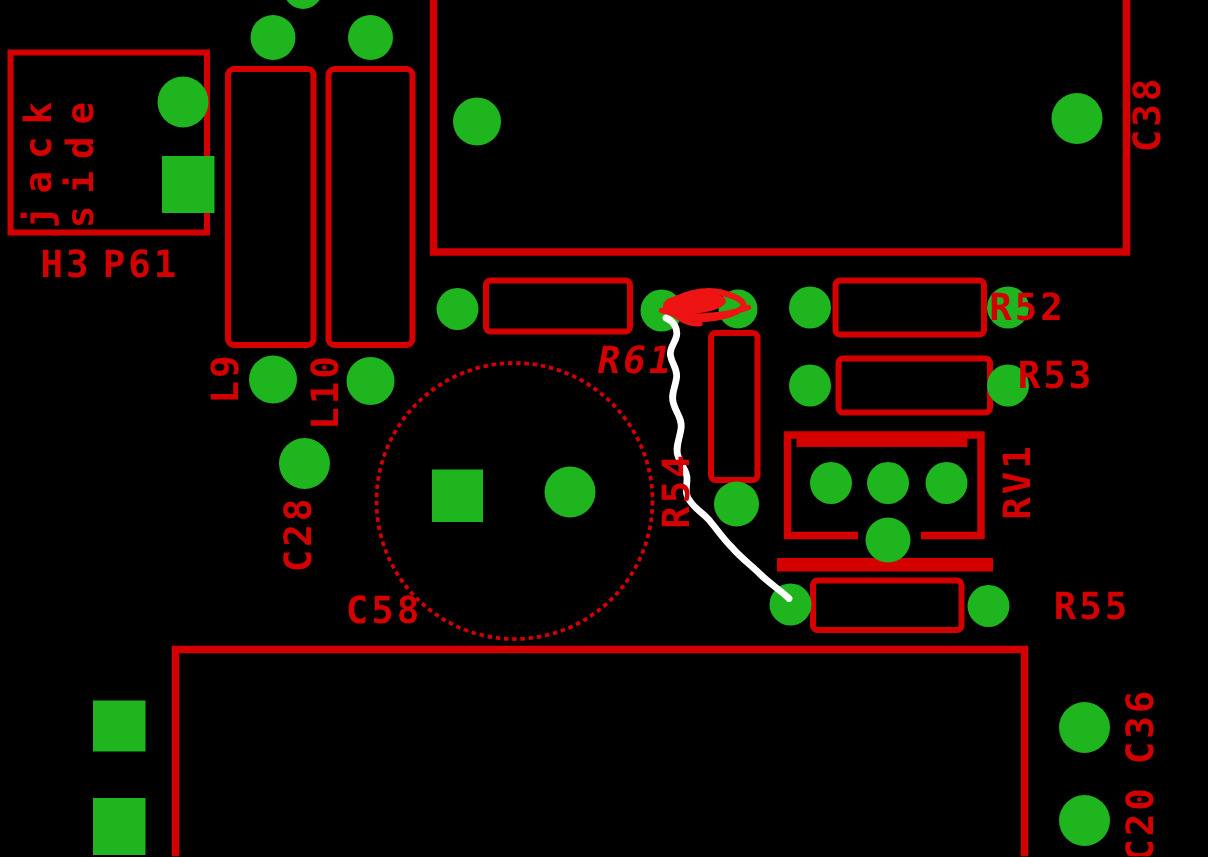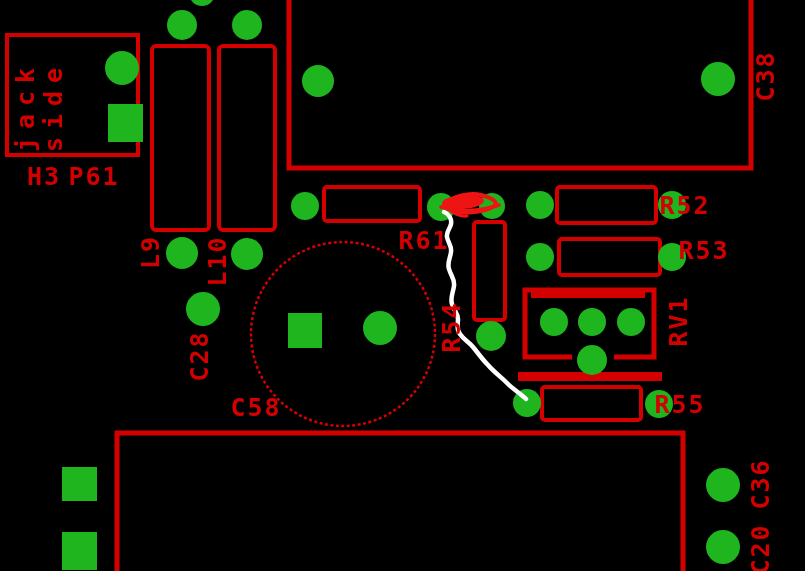--- a/index.html
+++ b/index.html
@@ -97,23 +97,23 @@
   </svg>
 
   <div class="jacklabel" style="left:40px;top:106px;"><span>jack</span><br><span>side</span></div>
 
   <div class="refdes" style="left:44px;top:176px;">H3</div>
   <div class="refdes" style="left:94px;top:176px;">P61</div>
   <div class="refdes vert" style="left:150px;top:252px;">L9</div>
   <div class="refdes vert" style="left:217px;top:261px;">L10</div>
   <div class="refdes vert" style="left:199px;top:356px;">C28</div>
   <div class="refdes" style="left:256px;top:407px;">C58</div>
-  <div class="refdes" style="left:424px;top:240px;">R61</div>
+  <div class="refdes" style="left:424px;top:240px;font-style:italic;">R61</div>
   <div class="refdes vert" style="left:451px;top:327px;">R54</div>
   <div class="refdes" style="left:685px;top:205px;">R52</div>
   <div class="refdes" style="left:704px;top:250px;">R53</div>
   <div class="refdes vert" style="left:678px;top:321px;">RV1</div>
-  <div class="refdes" style="left:680px;top:404px;">R55</div>
+  <div class="refdes" style="left:728px;top:404px;">R55</div>
   <div class="refdes vert" style="left:765px;top:76px;">C38</div>
   <div class="refdes vert" style="left:760px;top:484px;">C36</div>
   <div class="refdes vert" style="left:760px;top:549px;">C20</div>
 
 </div>
 
 </body></html>

